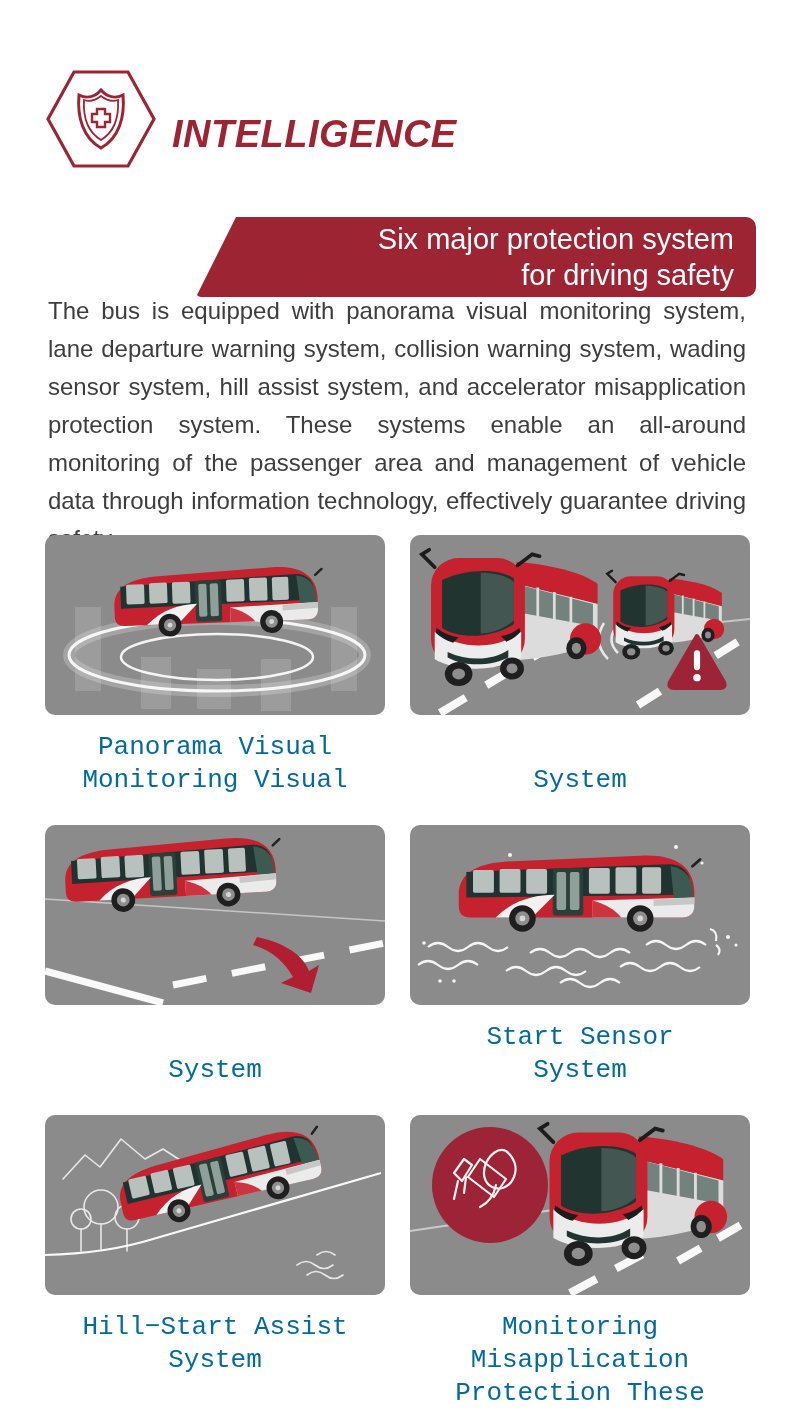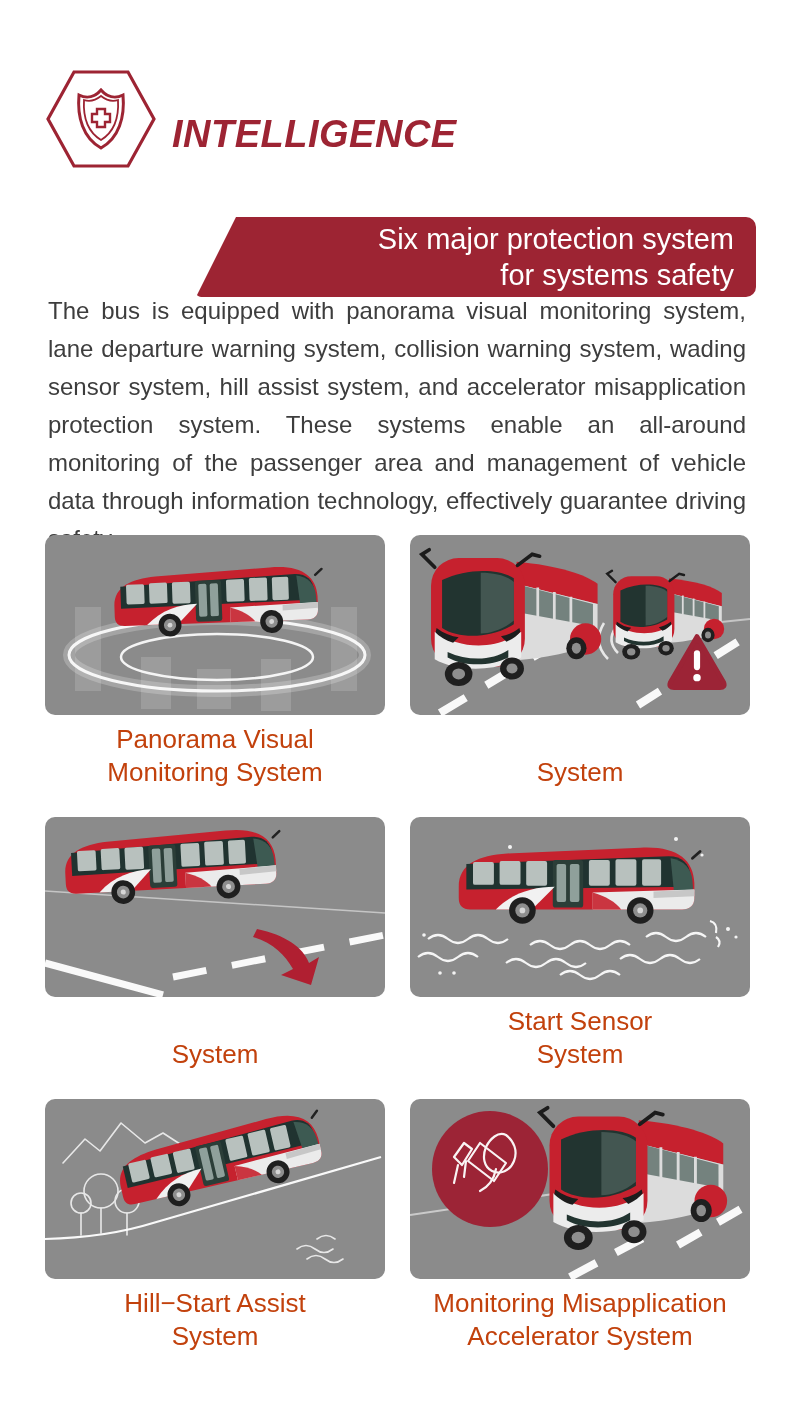--- a/index.html
+++ b/index.html
@@ -12,21 +12,21 @@
           clip-path:polygon(40px 0,100% 0,100% 100%,0 100%);
           border-radius:0 10px 10px 5px;color:#ffffff;text-align:right;
           padding:4px 22px 0 0;box-sizing:border-box;font-size:29px;line-height:36px;margin-top:45px;}
   .intro{position:absolute;left:48px;top:292px;width:698px;margin:0;
          font-size:24px;line-height:38px;color:#3d3d3d;text-align:justify;}
   .grid{position:absolute;left:45px;top:535px;width:705px;display:grid;
         grid-template-columns:340px 340px;column-gap:25px;row-gap:28px;}
   .card{margin:0;}
   .card-img{width:340px;height:180px;border-radius:10px;overflow:hidden;background:#8b8b8b;}
   .card-img svg{display:block;}
-  .card-caption{margin-top:8px;text-align:center;font-size:26px;line-height:33px;color:#c2410c;}
+  .card-caption{margin-top:16px;text-align:center;font-size:26px;line-height:33px;color:#0369a1;font-family:Liberation Mono, monospace;}
   .defs{position:absolute;width:0;height:0;overflow:hidden;}
 </style>
 </head>
 <body>
 
 <div class="page">
 
   <svg class="defs" aria-hidden="true">
     <defs>
       <g id="bus-side">
@@ -96,21 +96,21 @@
     <polygon points="29,3 83,3 109,50 83,97 29,97 3,50" fill="none" stroke="#9d2433" stroke-width="3.2"></polygon>
     <path d="M34,26 C42,30 50,28 56,21 C62,28 70,30 78,26 C80,48 74,69 56,79 C38,69 32,48 34,26 Z" fill="none" stroke="#9d2433" stroke-width="3"></path>
     <path d="M39,31 C45,33 51,31 56,27 C61,31 67,33 73,31 C74,48 69,63 56,71 C43,63 38,48 39,31 Z" fill="none" stroke="#9d2433" stroke-width="1.8"></path>
     <path d="M52,40 L60,40 L60,45 L65,45 L65,53 L60,53 L60,58 L52,58 L52,53 L47,53 L47,45 L52,45 Z" fill="none" stroke="#9d2433" stroke-width="2.4"></path>
   </svg>
 
   <div class="title">INTELLIGENCE</div>
 
   <div class="banner">
     <div>Six major protection system</div>
-    <div>for systems safety</div>
+    <div>for driving safety</div>
   </div>
 
   <p class="intro">The bus is equipped with panorama visual monitoring system, lane departure warning system, collision warning system, wading sensor system, hill assist system, and accelerator misapplication protection system. These systems enable an all-around monitoring of the passenger area and management of vehicle data through information technology, effectively guarantee driving safety.</p>
 
   <div class="grid">
 
     <figure class="card">
       <div class="card-img">
         <svg width="340" height="180" viewBox="0 0 340 180">
           <g fill="#ffffff" opacity="0.15">
@@ -121,21 +121,21 @@
             <rect x="152" y="134" width="34" height="40"></rect>
           </g>
           <ellipse cx="172" cy="120" rx="148" ry="36" fill="none" stroke="#ffffff" stroke-width="12" opacity="0.22"></ellipse>
           <ellipse cx="172" cy="120" rx="148" ry="36" fill="none" stroke="#ffffff" stroke-width="3" opacity="0.9"></ellipse>
           <ellipse cx="172" cy="122" rx="96" ry="23" fill="none" stroke="#ffffff" stroke-width="2.5" opacity="0.9"></ellipse>
           <use href="#bus-side" transform="translate(64,34) rotate(-2) scale(0.82)"></use>
         </svg>
       </div>
       <figcaption class="card-caption">
         <span>Panorama Visual</span><br>
-        <span>Monitoring System</span>
+        <span>Monitoring Visual</span>
       </figcaption>
     </figure>
 
     <figure class="card">
       <div class="card-img">
         <svg width="340" height="180" viewBox="0 0 340 180">
           <path d="M205,98 L340,84" stroke="#ffffff" stroke-width="2" opacity="0.5" fill="none"></path>
           <path d="M30,178 L150,106" stroke="#ffffff" stroke-width="8" opacity="0.95" stroke-dasharray="30 24" fill="none"></path>
           <path d="M228,170 L332,104" stroke="#ffffff" stroke-width="8" opacity="0.95" stroke-dasharray="26 20" fill="none"></path>
           <g stroke="#ffffff" stroke-width="2.5" fill="none" opacity="0.8">
@@ -235,18 +235,18 @@
             <path d="M48,66 L44,84 M56,62 L54,78"></path>
             <path d="M70,44 L96,64 L84,82 L58,62 Z"></path>
             <path d="M96,36 C104,42 108,52 104,62 C100,72 90,76 82,72 C74,68 72,58 76,48 C80,40 88,32 96,36 Z"></path>
             <path d="M86,70 C84,80 78,88 70,92"></path>
           </g>
           <use href="#bus-front" transform="translate(128,6) scale(0.96)"></use>
         </svg>
       </div>
       <figcaption class="card-caption">
         <span>Monitoring Misapplication</span><br>
-        <span>Accelerator System</span>
+        <span>Protection These</span>
       </figcaption>
     </figure>
 
   </div>
 </div>
 
 </body></html>

